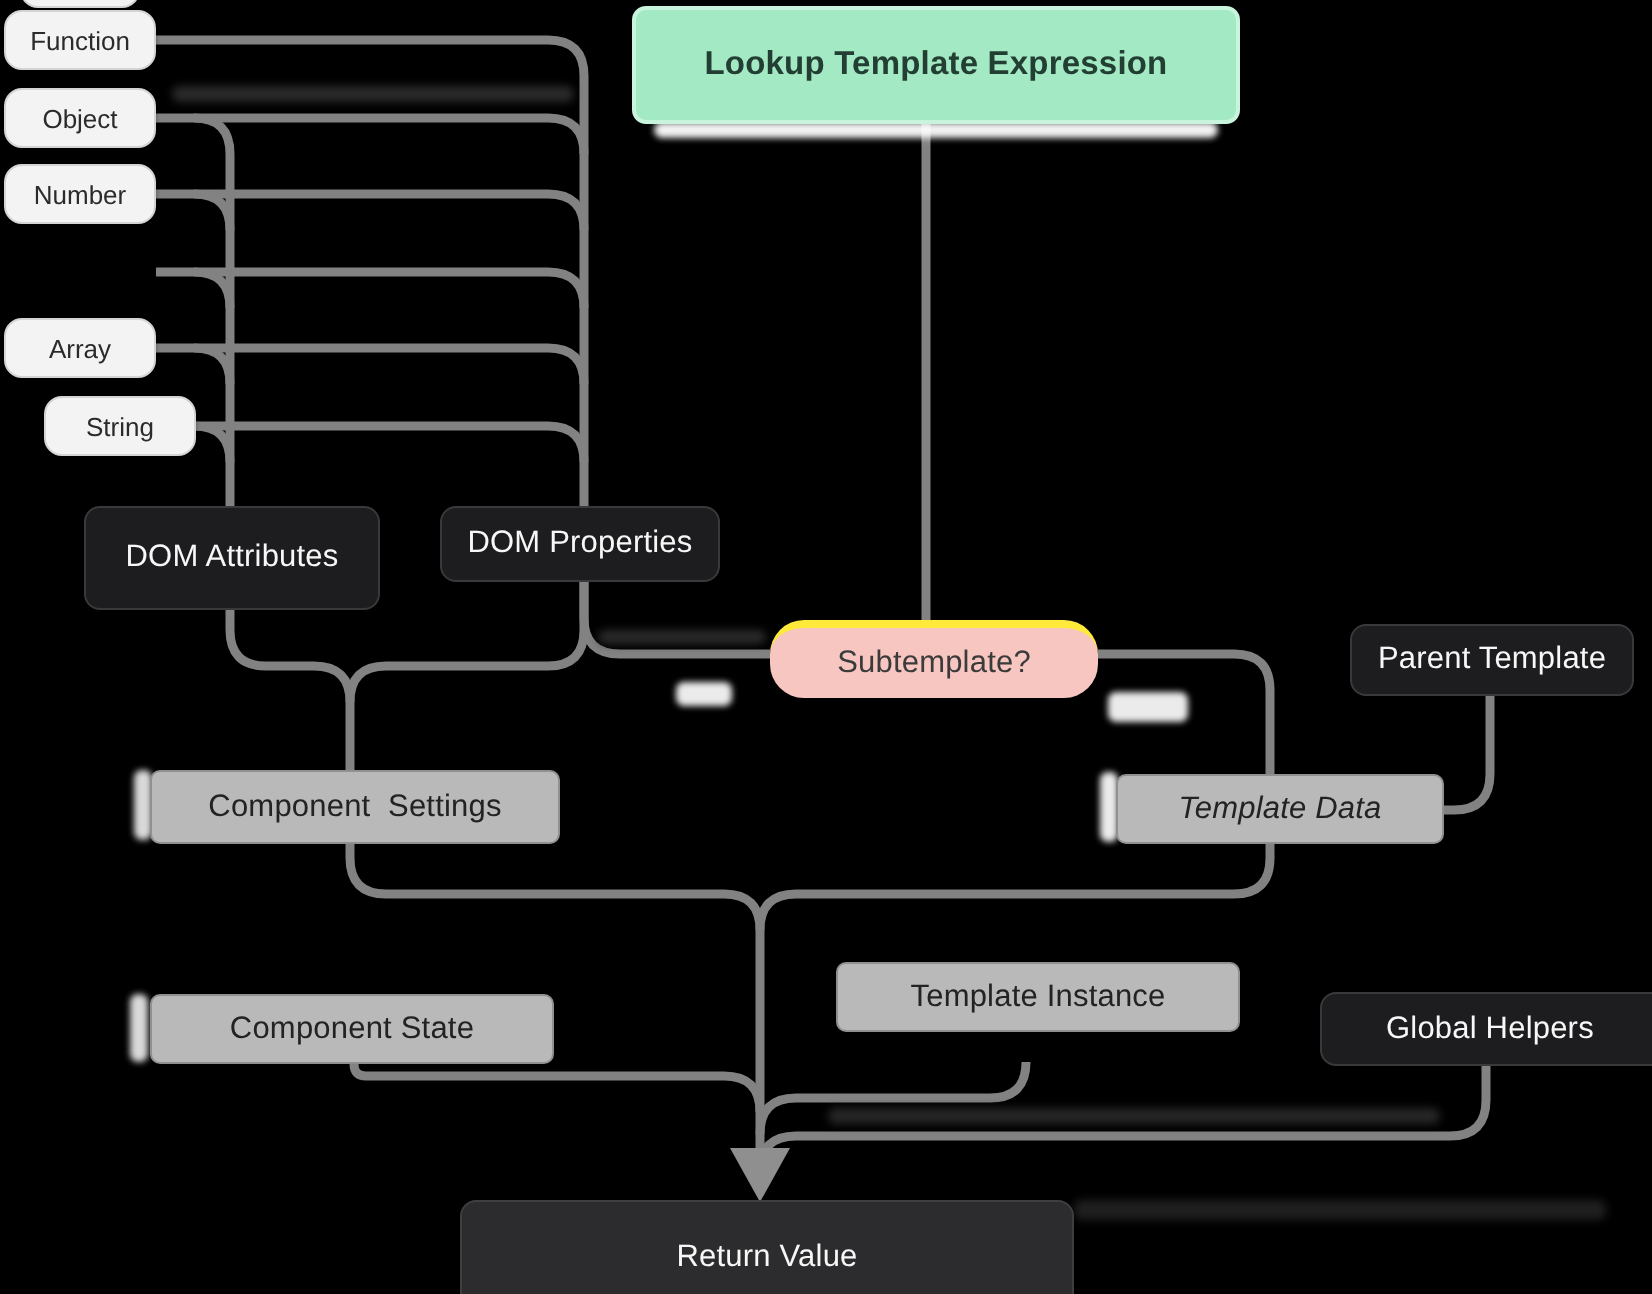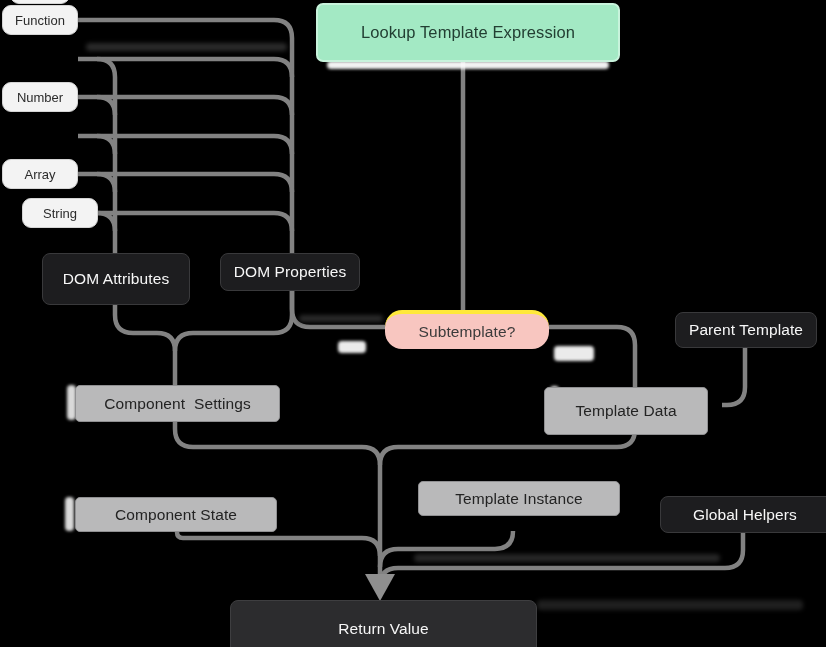--- a/index.html
+++ b/index.html
@@ -25,21 +25,21 @@
   .pill{
     position:absolute;left:2px;width:76px;height:30px;
     display:flex;align-items:center;justify-content:center;box-sizing:border-box;
     background:var(--pill-fill);border:1px solid var(--pill-border);
     border-radius:9px;color:var(--pill-text);font-size:13px;
     box-shadow:0 1px 2px rgba(0,0,0,.35);
   }
   .pill.partial{left:10px;top:-26px;width:60px;height:30px;}
   .green{
     background:var(--green-fill);border:2px solid var(--green-border);
-    border-radius:7px;color:var(--green-text);font-weight:normal;font-size:16.5px;
+    border-radius:7px;color:var(--green-text);font-weight:bold;font-size:16.5px;
   }
   .dark{
     background:var(--dark-fill);border:1.5px solid var(--dark-border);
     border-radius:8px;color:var(--dark-text);
   }
   .gray{
     background:var(--gray-fill);border:1.5px solid var(--gray-border);
     border-radius:5px;color:var(--gray-text);
   }
   .pink{
@@ -102,29 +102,30 @@
   <div class="artifact s" style="left:537px;top:600px;width:266px;height:10px;background:#1f1f1f;"></div>
   <div class="artifact w" style="left:327px;top:61px;width:282px;height:8px;opacity:.95;"></div>
   <div class="artifact w" style="left:554px;top:346px;width:40px;height:15px;"></div>
   <div class="artifact w" style="left:550px;top:386px;width:9px;height:35px;"></div>
   <div class="artifact w" style="left:338px;top:341px;width:28px;height:12px;"></div>
   <div class="artifact w" style="left:65px;top:497px;width:9px;height:34px;opacity:.85;"></div>
   <div class="artifact w" style="left:67px;top:385px;width:9px;height:35px;opacity:.85;"></div>
 
   <div class="pill partial"></div>
   <div class="pill" style="top:5px;">Function</div>
+  <div class="pill" style="top:44px;">Object</div>
   <div class="pill" style="top:82px;">Number</div>
   <div class="pill" style="top:159px;">Array</div>
   <div class="pill" style="top:198px;margin-left:20px;">String</div>
 
   <div class="node green" style="left:316px;top:3px;width:304px;height:59px;">Lookup Template Expression</div>
   <div class="node dark" style="left:42px;top:253px;width:148px;height:52px;">DOM Attributes</div>
   <div class="node dark" style="left:220px;top:253px;width:140px;height:38px;">DOM Properties</div>
   <div class="node pink" style="left:385px;top:310px;width:164px;height:39px;">Subtemplate?</div>
   <div class="node dark" style="left:675px;top:312px;width:142px;height:36px;">Parent Template</div>
   <div class="node gray" style="left:75px;top:385px;width:205px;height:37px;">Component  Settings</div>
-  <div class="node gray" style="left:544px;top:387px;width:164px;height:48px;">Template Data</div>
+  <div class="node gray" style="left:558px;top:387px;width:164px;height:35px;font-style:italic;">Template Data</div>
   <div class="node gray" style="left:75px;top:497px;width:202px;height:35px;">Component State</div>
   <div class="node gray" style="left:418px;top:481px;width:202px;height:35px;">Template Instance</div>
   <div class="node dark" style="left:660px;top:496px;width:175px;height:37px;justify-content:flex-start;padding-left:32px;">Global Helpers</div>
   <div class="node return" style="left:230px;top:600px;width:307px;height:58px;">Return Value</div>
 
 </div>
 
 </body></html>

